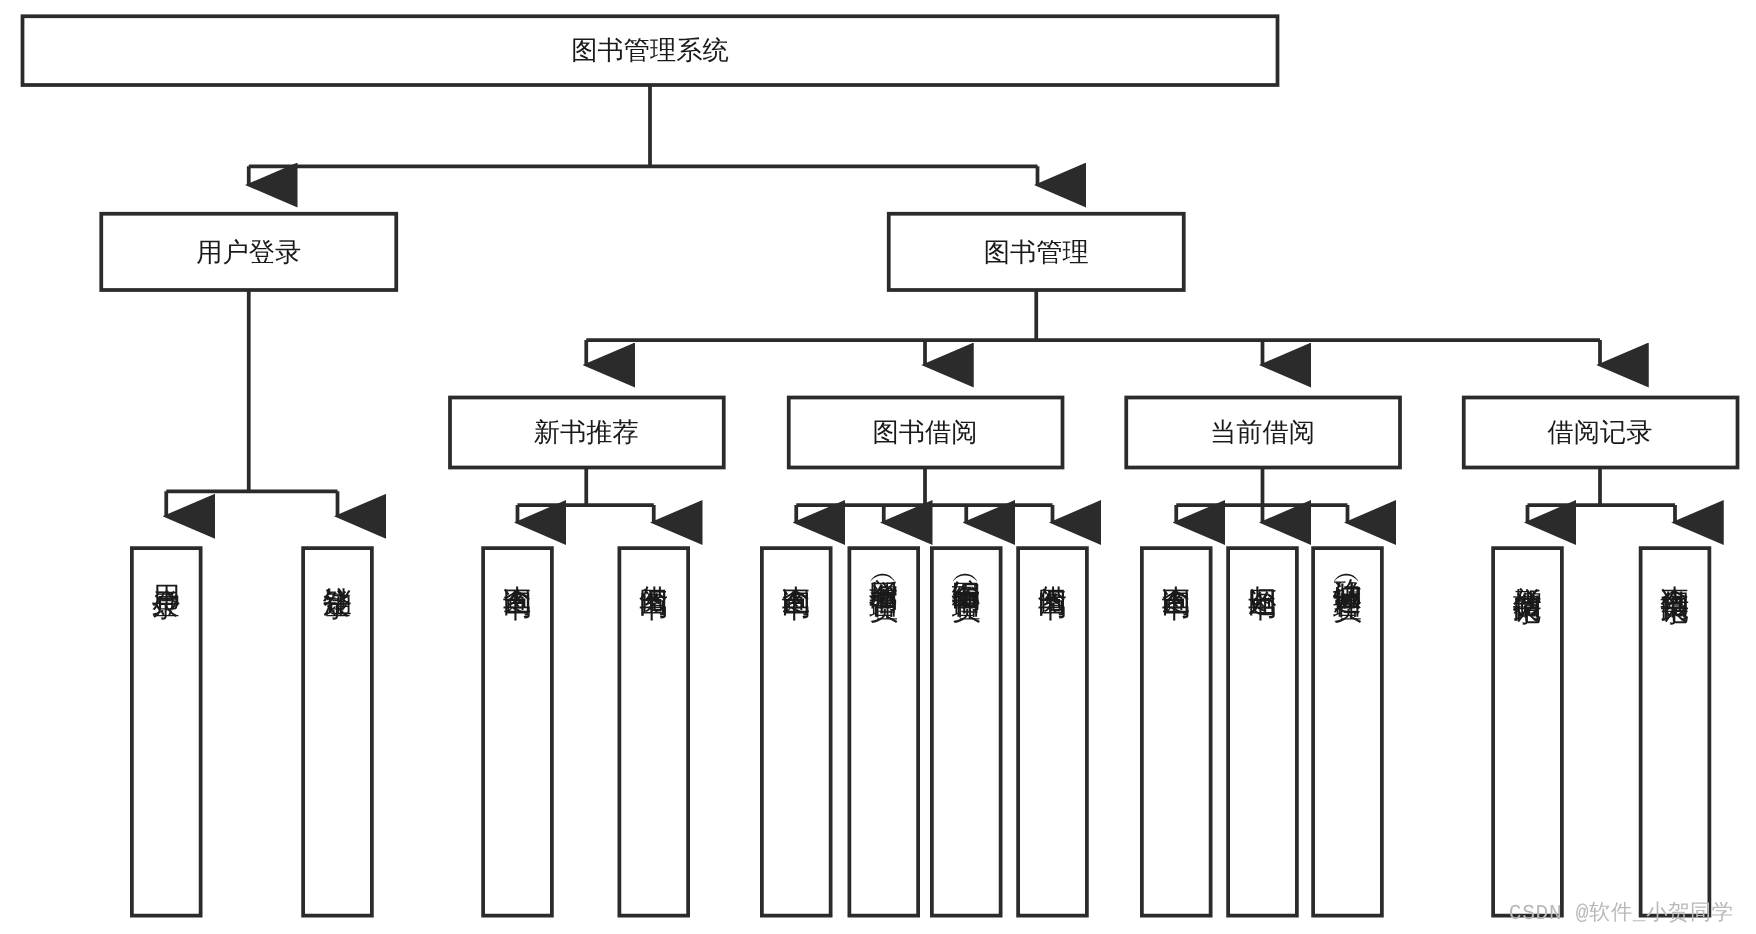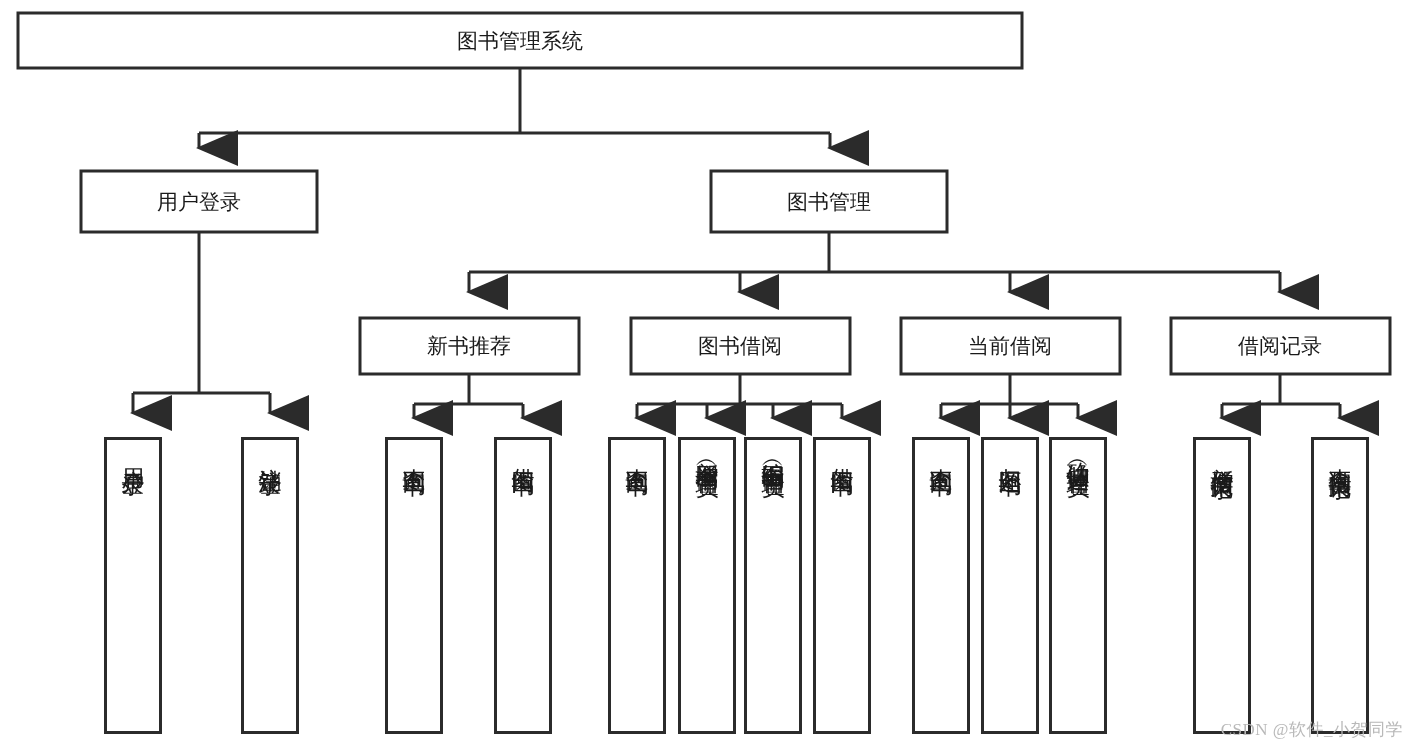--- a/index.html
+++ b/index.html
@@ -23,23 +23,23 @@
   .arrow-head{fill:#2b2b2b;stroke:none;}
   .node-label{
     font-family:"Liberation Sans","DejaVu Sans",sans-serif;
     fill:#1a1a1a;
     font-size:21px;
     text-anchor:middle;
     dominant-baseline:middle;
   }
   .watermark{
     position:absolute;
-    right:2px;
+    right:18px;
     bottom:6px;
-    font-family:Liberation Serif, serif;
+    font-family:Liberation Mono, monospace;
     font-size:17px;
     color:#b9b9b9;
     white-space:nowrap;
     letter-spacing:0.5px;
   }
   .vert-leaf{
     position:absolute;
     box-sizing:border-box;
     border:3px solid #2b2b2b;
     background:#ffffff;

